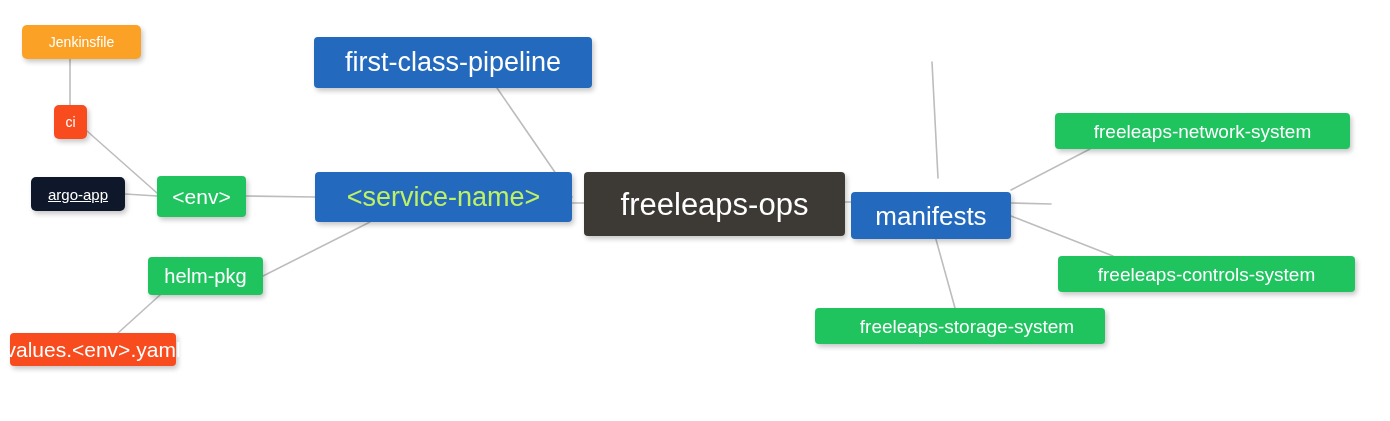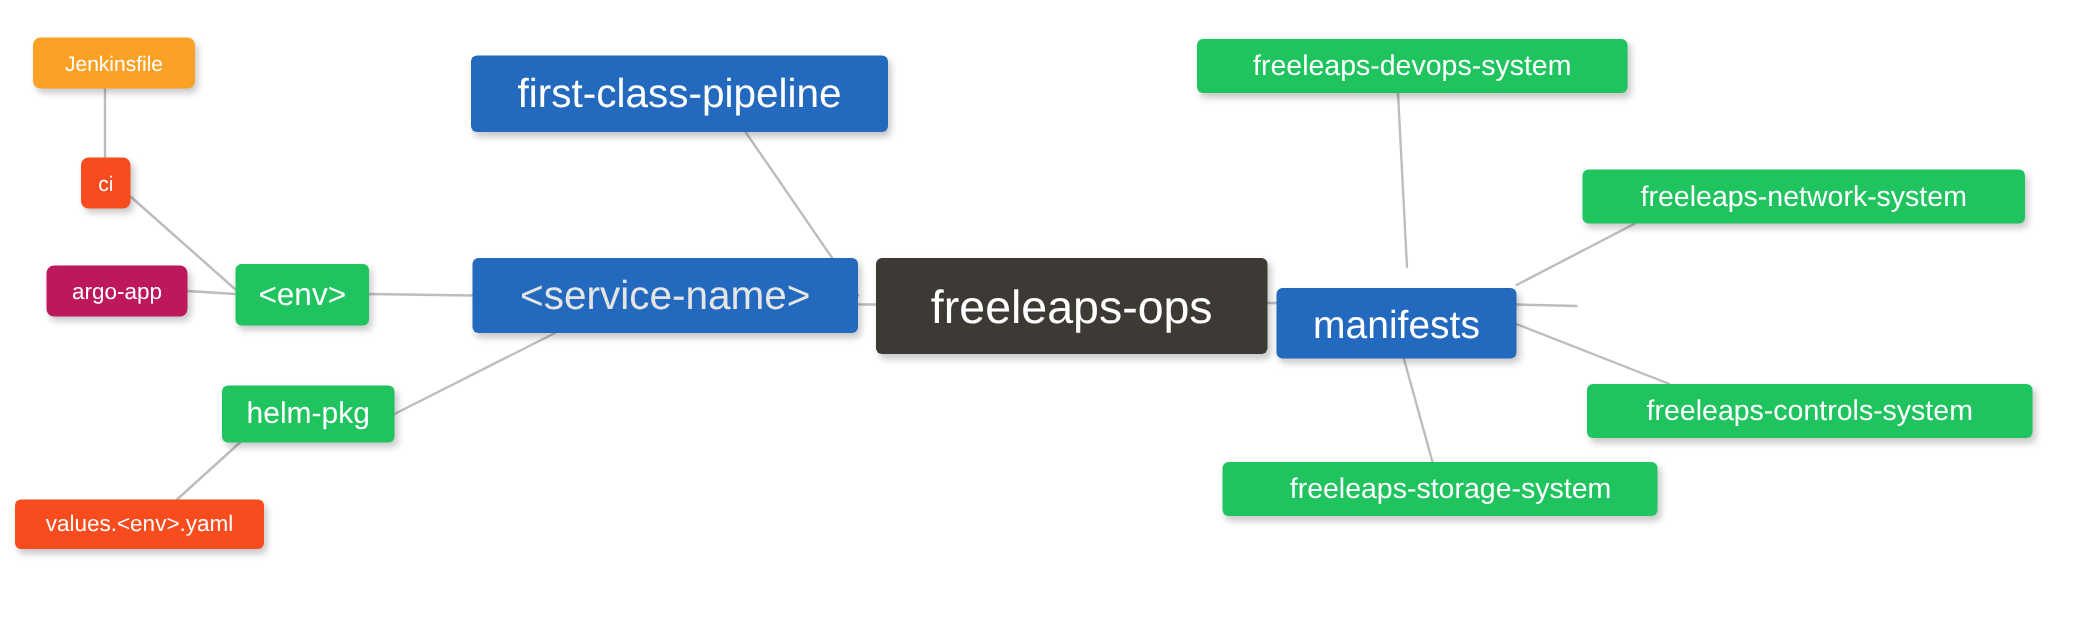--- a/index.html
+++ b/index.html
@@ -58,52 +58,49 @@
       <polyline points="370,222 263,276" fill="none" stroke="#bdbdbd" stroke-width="1.6" stroke-linecap="round"></polyline>
       <polyline points="160,295 118,333" fill="none" stroke="#bdbdbd" stroke-width="1.6" stroke-linecap="round"></polyline>
       <polyline points="572,203 584,203" fill="none" stroke="#bdbdbd" stroke-width="1.6" stroke-linecap="round"></polyline>
       <polyline points="845,202 851,202" fill="none" stroke="#bdbdbd" stroke-width="1.6" stroke-linecap="round"></polyline>
       <polyline points="938,178 932,62" fill="none" stroke="#bdbdbd" stroke-width="1.6" stroke-linecap="round"></polyline>
       <polyline points="1011,190 1090,149" fill="none" stroke="#bdbdbd" stroke-width="1.6" stroke-linecap="round"></polyline>
       <polyline points="1011,203 1051,204" fill="none" stroke="#bdbdbd" stroke-width="1.6" stroke-linecap="round"></polyline>
       <polyline points="1011,216 1113,256" fill="none" stroke="#bdbdbd" stroke-width="1.6" stroke-linecap="round"></polyline>
       <polyline points="932,225 955,308" fill="none" stroke="#bdbdbd" stroke-width="1.6" stroke-linecap="round"></polyline>
     </svg>
-<div class="node" style="left: 22px; top: 25px; width: 108px; height: 34px; background: rgb(251, 162, 38); font-size: 14px; border-radius: 5px; color: rgb(255, 255, 255);">
+<div class="node" style="left: 22px; top: 25px; width: 119px; height: 34px; background: rgb(251, 162, 38); font-size: 14px; border-radius: 5px; color: rgb(255, 255, 255);">
       <span class="node-label">Jenkinsfile</span>
     </div>
     <div class="node" style="left: 54px; top: 105px; width: 33px; height: 34px; background: rgb(248, 75, 30); font-size: 14px; border-radius: 5px; color: rgb(255, 255, 255); text-align: center;">
       <span class="node-label">ci</span>
     </div>
-    <div class="node" style="left: 31px; top: 177px; width: 94px; height: 34px; background: #be185d; font-size: 15px; border-radius: 5px; color: rgb(255, 255, 255);">
+    <div class="node" style="left: 31px; top: 177px; width: 94px; height: 34px; background: #0f172a; font-size: 15px; border-radius: 5px; color: rgb(255, 255, 255); text-decoration: underline;">
       <span class="node-label">argo-app</span>
     </div>
     <div class="node" style="left: 157px; top: 176px; width: 89px; height: 41px; background: rgb(31, 196, 95); font-size: 21px; border-radius: 4px; color: rgb(255, 255, 255);">
       <span class="node-label">&lt;env&gt;</span>
     </div>
     <div class="node" style="left: 148px; top: 257px; width: 115px; height: 38px; background: rgb(31, 196, 95); font-size: 20px; border-radius: 4px; color: rgb(255, 255, 255); text-align: center;">
       <span class="node-label">helm-pkg</span>
     </div>
-    <div class="node" style="left: 10px; top: 333px; width: 166px; height: 33px; background: rgb(248, 75, 30); font-size: 15px; border-radius: 4px; color: rgb(255, 255, 255);">
+    <div class="node" style="left: 10px; top: 333px; width: 166px; height: 33px; background: rgb(248, 75, 30); font-size: 21px; border-radius: 4px; color: rgb(255, 255, 255);">
       <span class="node-label">values.&lt;env&gt;.yaml</span>
     </div>
     <div class="node" style="left: 314px; top: 37px; width: 278px; height: 51px; background: rgb(35, 105, 189); font-size: 27px; border-radius: 4px; color: rgb(255, 255, 255);">
       <span class="node-label">first-class-pipeline</span>
     </div>
-    <div class="node" style="left: 315px; top: 172px; width: 257px; height: 50px; background: rgb(35, 105, 189); font-size: 27px; border-radius: 4px; color: #e5e5e5;">
+    <div class="node" style="left: 315px; top: 172px; width: 257px; height: 50px; background: rgb(35, 105, 189); font-size: 27px; border-radius: 4px; color: #bef264;">
       <span class="node-label">&lt;service-name&gt;</span>
     </div>
     <div class="node" style="left: 584px; top: 172px; width: 261px; height: 64px; background: rgb(61, 57, 53); font-size: 31px; border-radius: 4px; color: rgb(255, 255, 255);">
       <span class="node-label">freeleaps-ops</span>
     </div>
     <div class="node" style="left: 851px; top: 192px; width: 160px; height: 47px; background: rgb(35, 105, 189); font-size: 26px; border-radius: 4px; color: rgb(255, 255, 255);">
       <span class="node-label">manifests</span>
-    </div>
-    <div class="node" style="left: 798px; top: 26px; width: 287px; height: 36px; background: rgb(31, 196, 95); font-size: 19px; border-radius: 4px; color: rgb(255, 255, 255);">
-      <span class="node-label">freeleaps-devops-system</span>
     </div>
     <div class="node" style="left: 1055px; top: 113px; width: 295px; height: 36px; background: rgb(31, 196, 95); font-size: 19px; border-radius: 4px; color: rgb(255, 255, 255);">
       <span class="node-label">freeleaps-network-system</span>
     </div>
     <div class="node" style="left: 1058px; top: 256px; width: 297px; height: 36px; background: rgb(31, 196, 95); font-size: 19px; border-radius: 4px; color: rgb(255, 255, 255);">
       <span class="node-label">freeleaps-controls-system</span>
     </div>
     <div class="node" style="left: 815px; top: 308px; width: 290px; height: 36px; background: rgb(31, 196, 95); font-size: 19px; border-radius: 4px; color: rgb(255, 255, 255); padding-left: 14px;">
       <span class="node-label">freeleaps-storage-system</span>
     </div>

